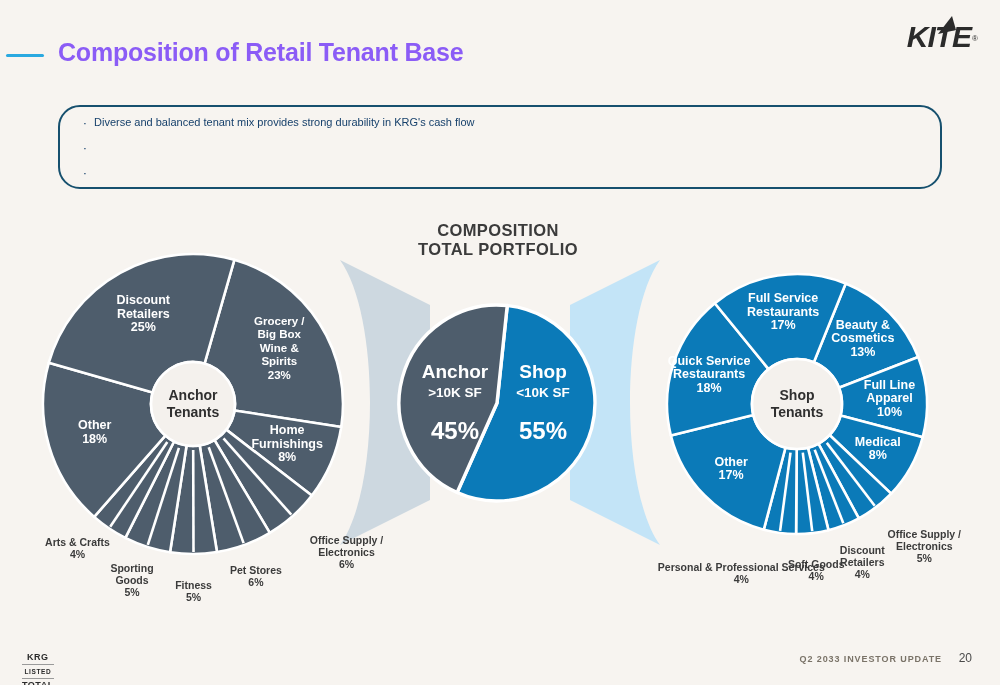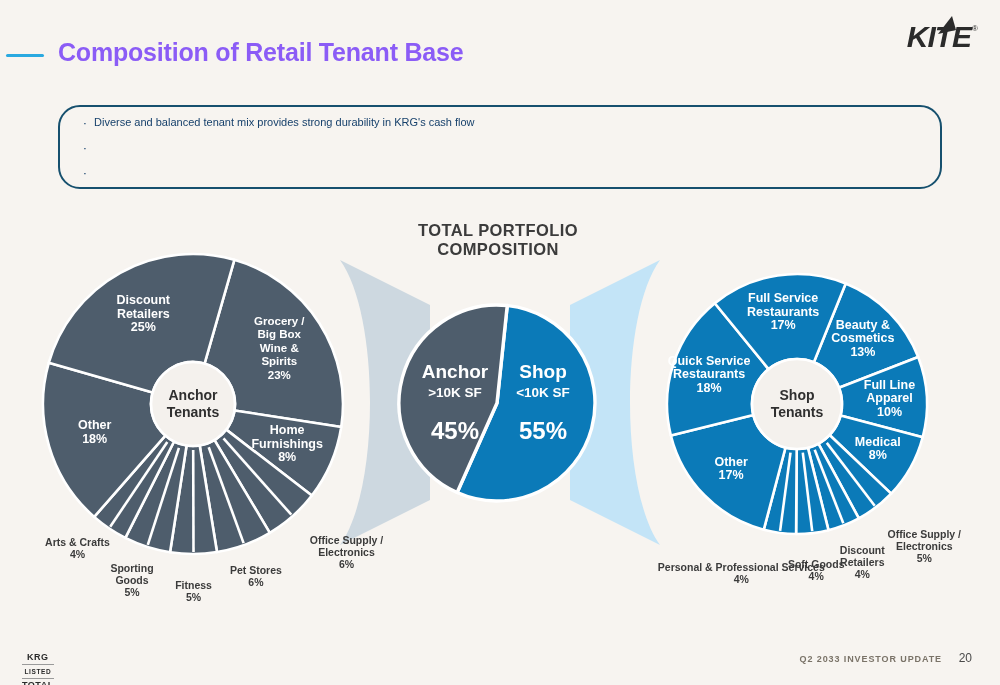--- a/index.html
+++ b/index.html
@@ -17,21 +17,21 @@
     position:absolute;left:6px;top:54px;width:38px;height:3px;
     background:#2aa9e0;border-radius:2px;
   }
   .page-title{
     position:absolute;left:58px;top:38px;
     font-size:25px;font-weight:bold;color:#8b5cf6;
     letter-spacing:-0.2px;white-space:nowrap;
   }
   .brand-logo{
     position:absolute;right:22px;top:22px;
-    display:flex;align-items:flex-start;
+    display:flex;align-items:center;
   }
   .brand-logo .wordmark{
     font-size:30px;font-weight:bold;font-style:italic;color:#2b2b2b;
     letter-spacing:-1px;line-height:1;
   }
   .brand-logo .reg{
     font-size:8px;color:#2b2b2b;margin-top:2px;margin-left:1px;
   }
   .kite-flag{position:absolute;right:42px;top:16px;}
 
@@ -138,22 +138,22 @@
     </div>
     <div class="bullet-row">
       <span class="bullet-dot">·</span>
     </div>
     <div class="bullet-row">
       <span class="bullet-dot">·</span>
     </div>
   </div>
 
   <div class="chart-title">
+    <div>COMPOSITION</div>
     <div>TOTAL PORTFOLIO</div>
-    <div>COMPOSITION</div>
   </div>
 
   <div class="stage">
     <svg id="chart-svg" width="1000" height="420" viewBox="0 0 1000 420">
         <path d="M 340 60 L 430 105 L 430 300 L 340 345 C 380 290 380 115 340 60 Z" fill="#cdd8e0"></path>
         <path d="M 660 60 L 570 105 L 570 300 L 660 345 C 620 290 620 115 660 60 Z" fill="#c3e4f7"></path>
         <g>
           <path d="M 234.34560337254987 59.810745609252166 A 150 150 0 0 1 341.2342572169829 226.9478754426057 L 234.50559202075522 210.4254051239296 A 42 42 0 0 0 204.57676894431395 163.6270087705906 Z" fill="#4e5d6c" stroke="#ffffff" stroke-width="2.6" stroke-linejoin="round"></path>
           <text x="279.3" y="121.8" class="slice-label small" dominant-baseline="middle">Grocery /</text>
           <text x="279.3" y="135.3" class="slice-label small" dominant-baseline="middle">Big Box</text>

